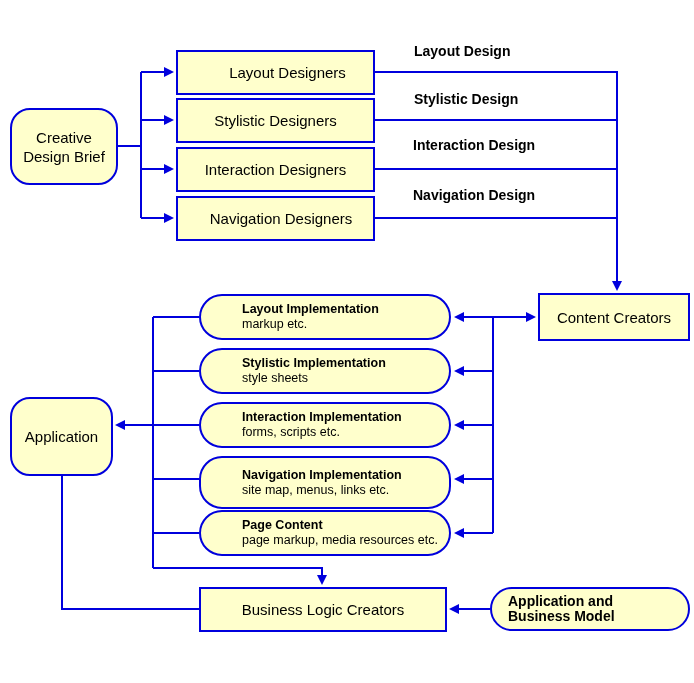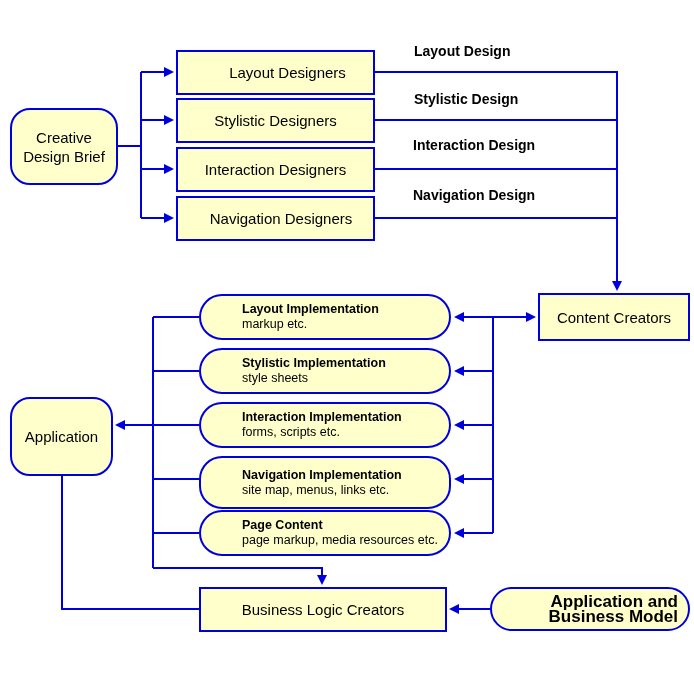--- a/index.html
+++ b/index.html
@@ -17,21 +17,21 @@
   .stadium{border-radius:23px;justify-content:flex-start;text-align:left;}
   .stadium .inner{padding-left:41px;padding-right:6px;}
   .stadium .title{font-weight:bold;font-size:12.5px;line-height:15px;}
   .stadium .subtitle{font-size:12.5px;line-height:15px;}
   .flowlabel{
     position:absolute;font-size:14px;font-weight:bold;line-height:14px;
     white-space:nowrap;
   }
   .abm{border-radius:22px;justify-content:flex-start;text-align:left;}
   .abm .inner{padding-left:16px;padding-right:10px;font-weight:bold;
-    font-size:17px;line-height:15px;text-align:right;}
+    font-size:14px;line-height:15px;}
 </style>
 </head>
 <body>
 
 <div id="canvas">
 
   <svg id="wires" viewBox="0 0 694 683" xmlns="http://www.w3.org/2000/svg">
     <defs>
       <marker id="arr" viewBox="0 0 10 10" refX="8" refY="5" markerWidth="5" markerHeight="5" orient="auto-start-reverse">
         <path d="M0,0 L10,5 L0,10 z" fill="#0000DD"></path>

